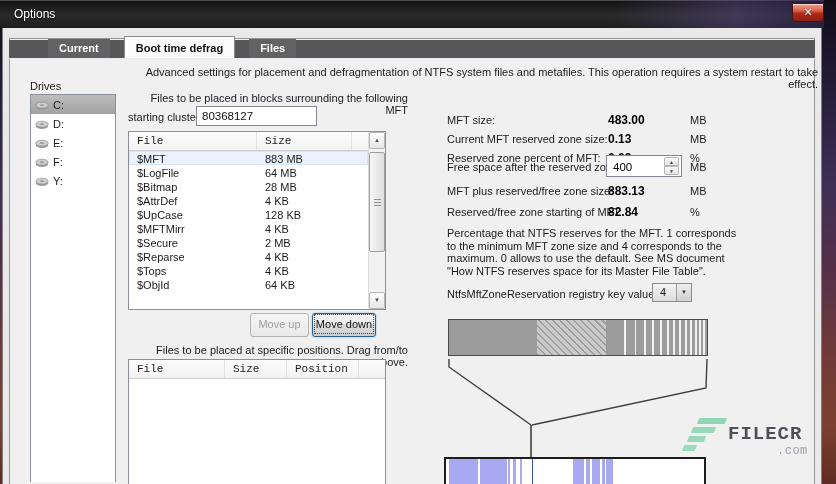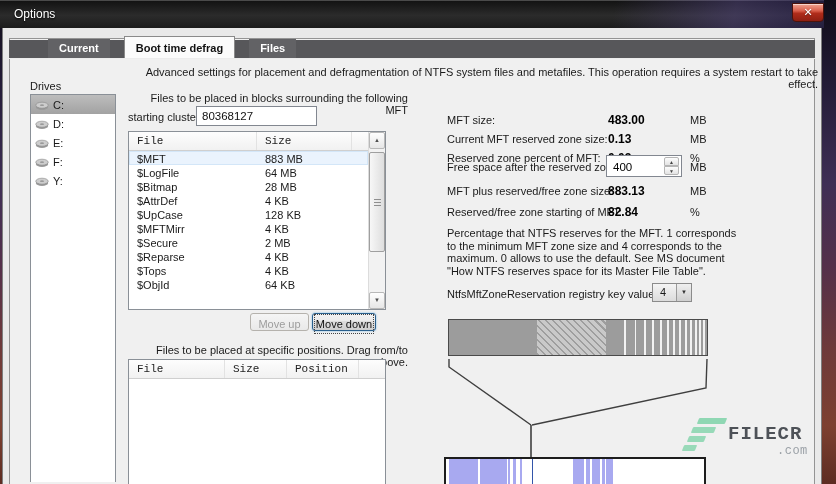--- a/index.html
+++ b/index.html
@@ -63,21 +63,21 @@
 
   
   #vscroll { position:absolute; right:0; top:0; width:17px; height:177px; background:#f2f2f2; border-left:1px solid #dcdcdc; }
   .sbtn { position:absolute; left:0; width:16px; height:17px; background:linear-gradient(180deg,#fefefe,#e6e6e6); border:1px solid #b8b8b8; border-radius:2px; text-align:center; color:#4f4f4f; font-size:6px; line-height:15px; cursor:pointer; }
   #sb-up { top:0; } #sb-dn { bottom:0; }
   #sb-thumb { position:absolute; left:0; top:20px; width:16px; height:100px; background:linear-gradient(90deg,#f7f7f7,#dedede); border:1px solid #9f9f9f; border-radius:2px; cursor:pointer; }
   #sb-grip { position:absolute; left:4px; top:46px; width:7px; height:7px;
     background:repeating-linear-gradient(180deg,#8f8f8f 0 1px,transparent 1px 3px); }
 
   
-  .btn { position:absolute; z-index:3; height:18px; text-align:center; font-size:11px; line-height:20px;
+  .btn { position:absolute; z-index:3; height:24px; text-align:center; font-size:11px; line-height:20px;
     background:linear-gradient(180deg,#f2f2f2 0%,#ebebeb 45%,#dddddd 46%,#cfcfcf 100%);
     border:1px solid #8e8e8e; border-radius:3px; cursor:pointer; }
   #btn-moveup { left:250px; top:313px; width:59px; color:#9d9d9d; border-color:#b5b2ad; background:linear-gradient(180deg,#f5f5f5,#e9e9e9); }
   #btn-movedown { left:312px; top:313px; width:64px; color:#111; border-color:#2a5f8c; box-shadow:0 0 2px #6db2e0; }
   #btn-movedown .foc { outline:1px dotted #444; outline-offset:-1px; display:inline-block; padding:0 2px; }
 
   #pos-list { left:128px; top:359px; width:258px; height:125px; border-bottom:none; }
   #pos-list .hcell.c1 { width:96px; } #pos-list .hcell.c2 { width:62px; } #pos-list .hcell.c3 { width:72px; }
 
   

